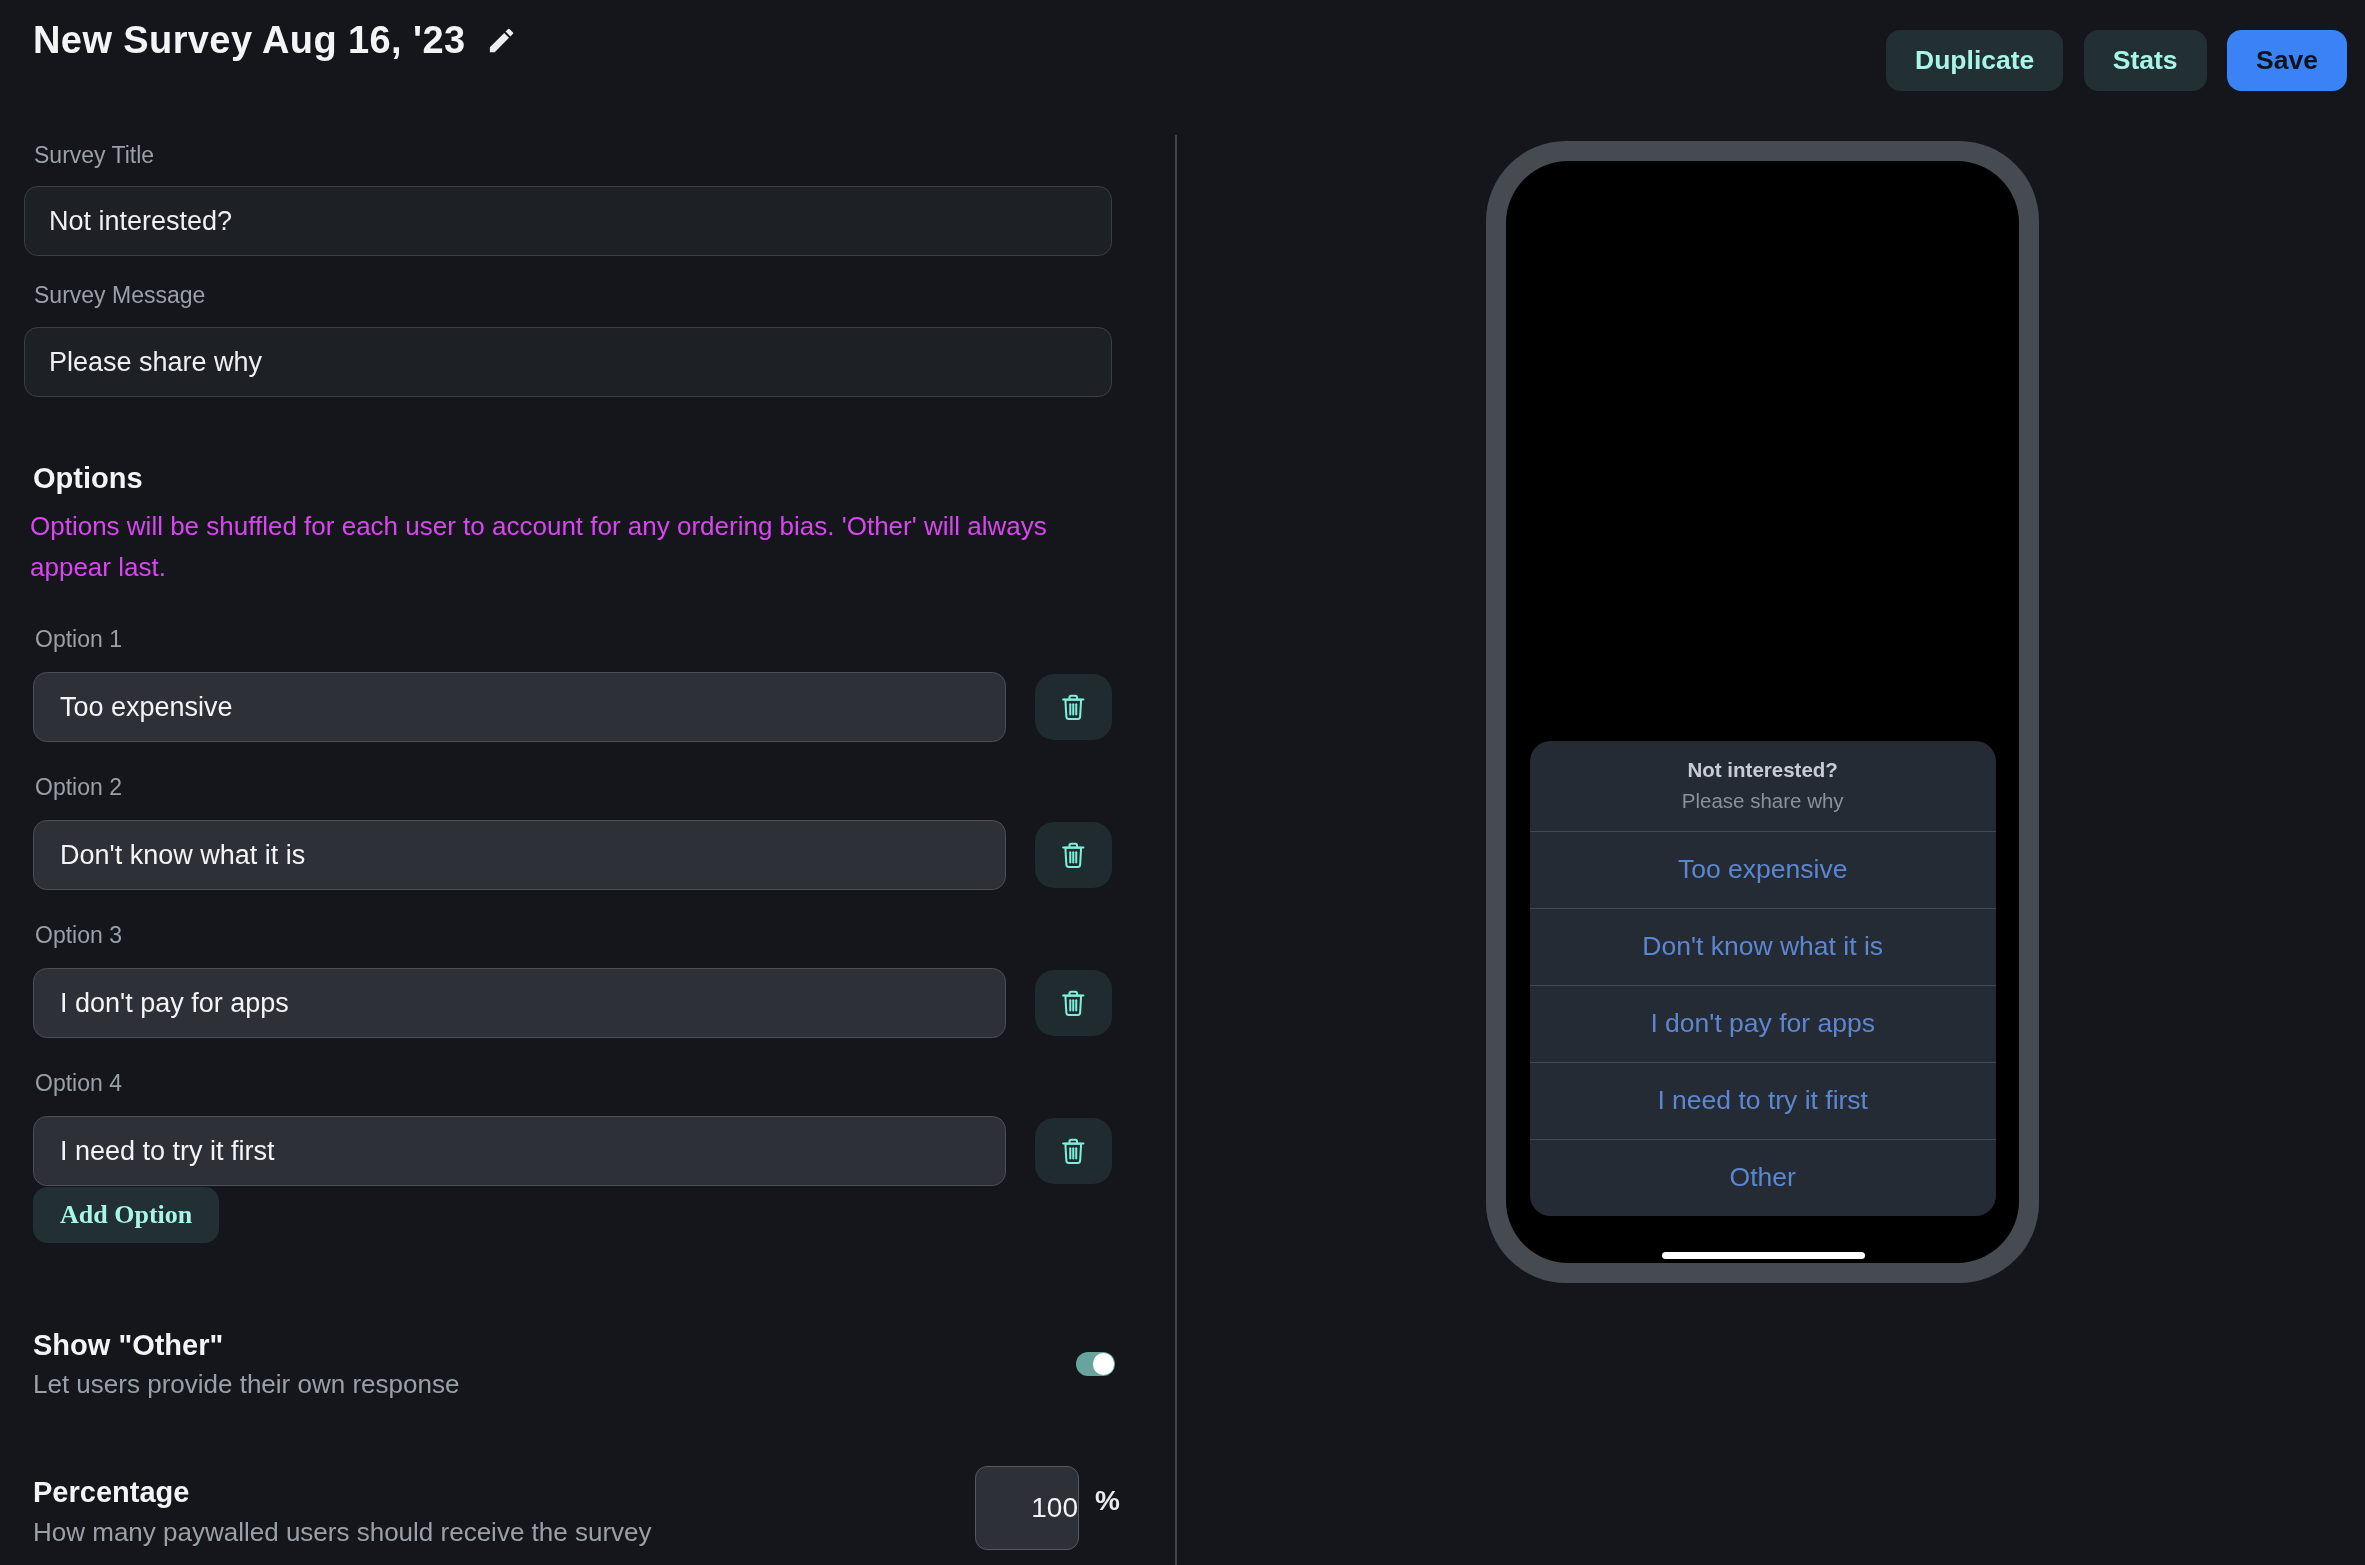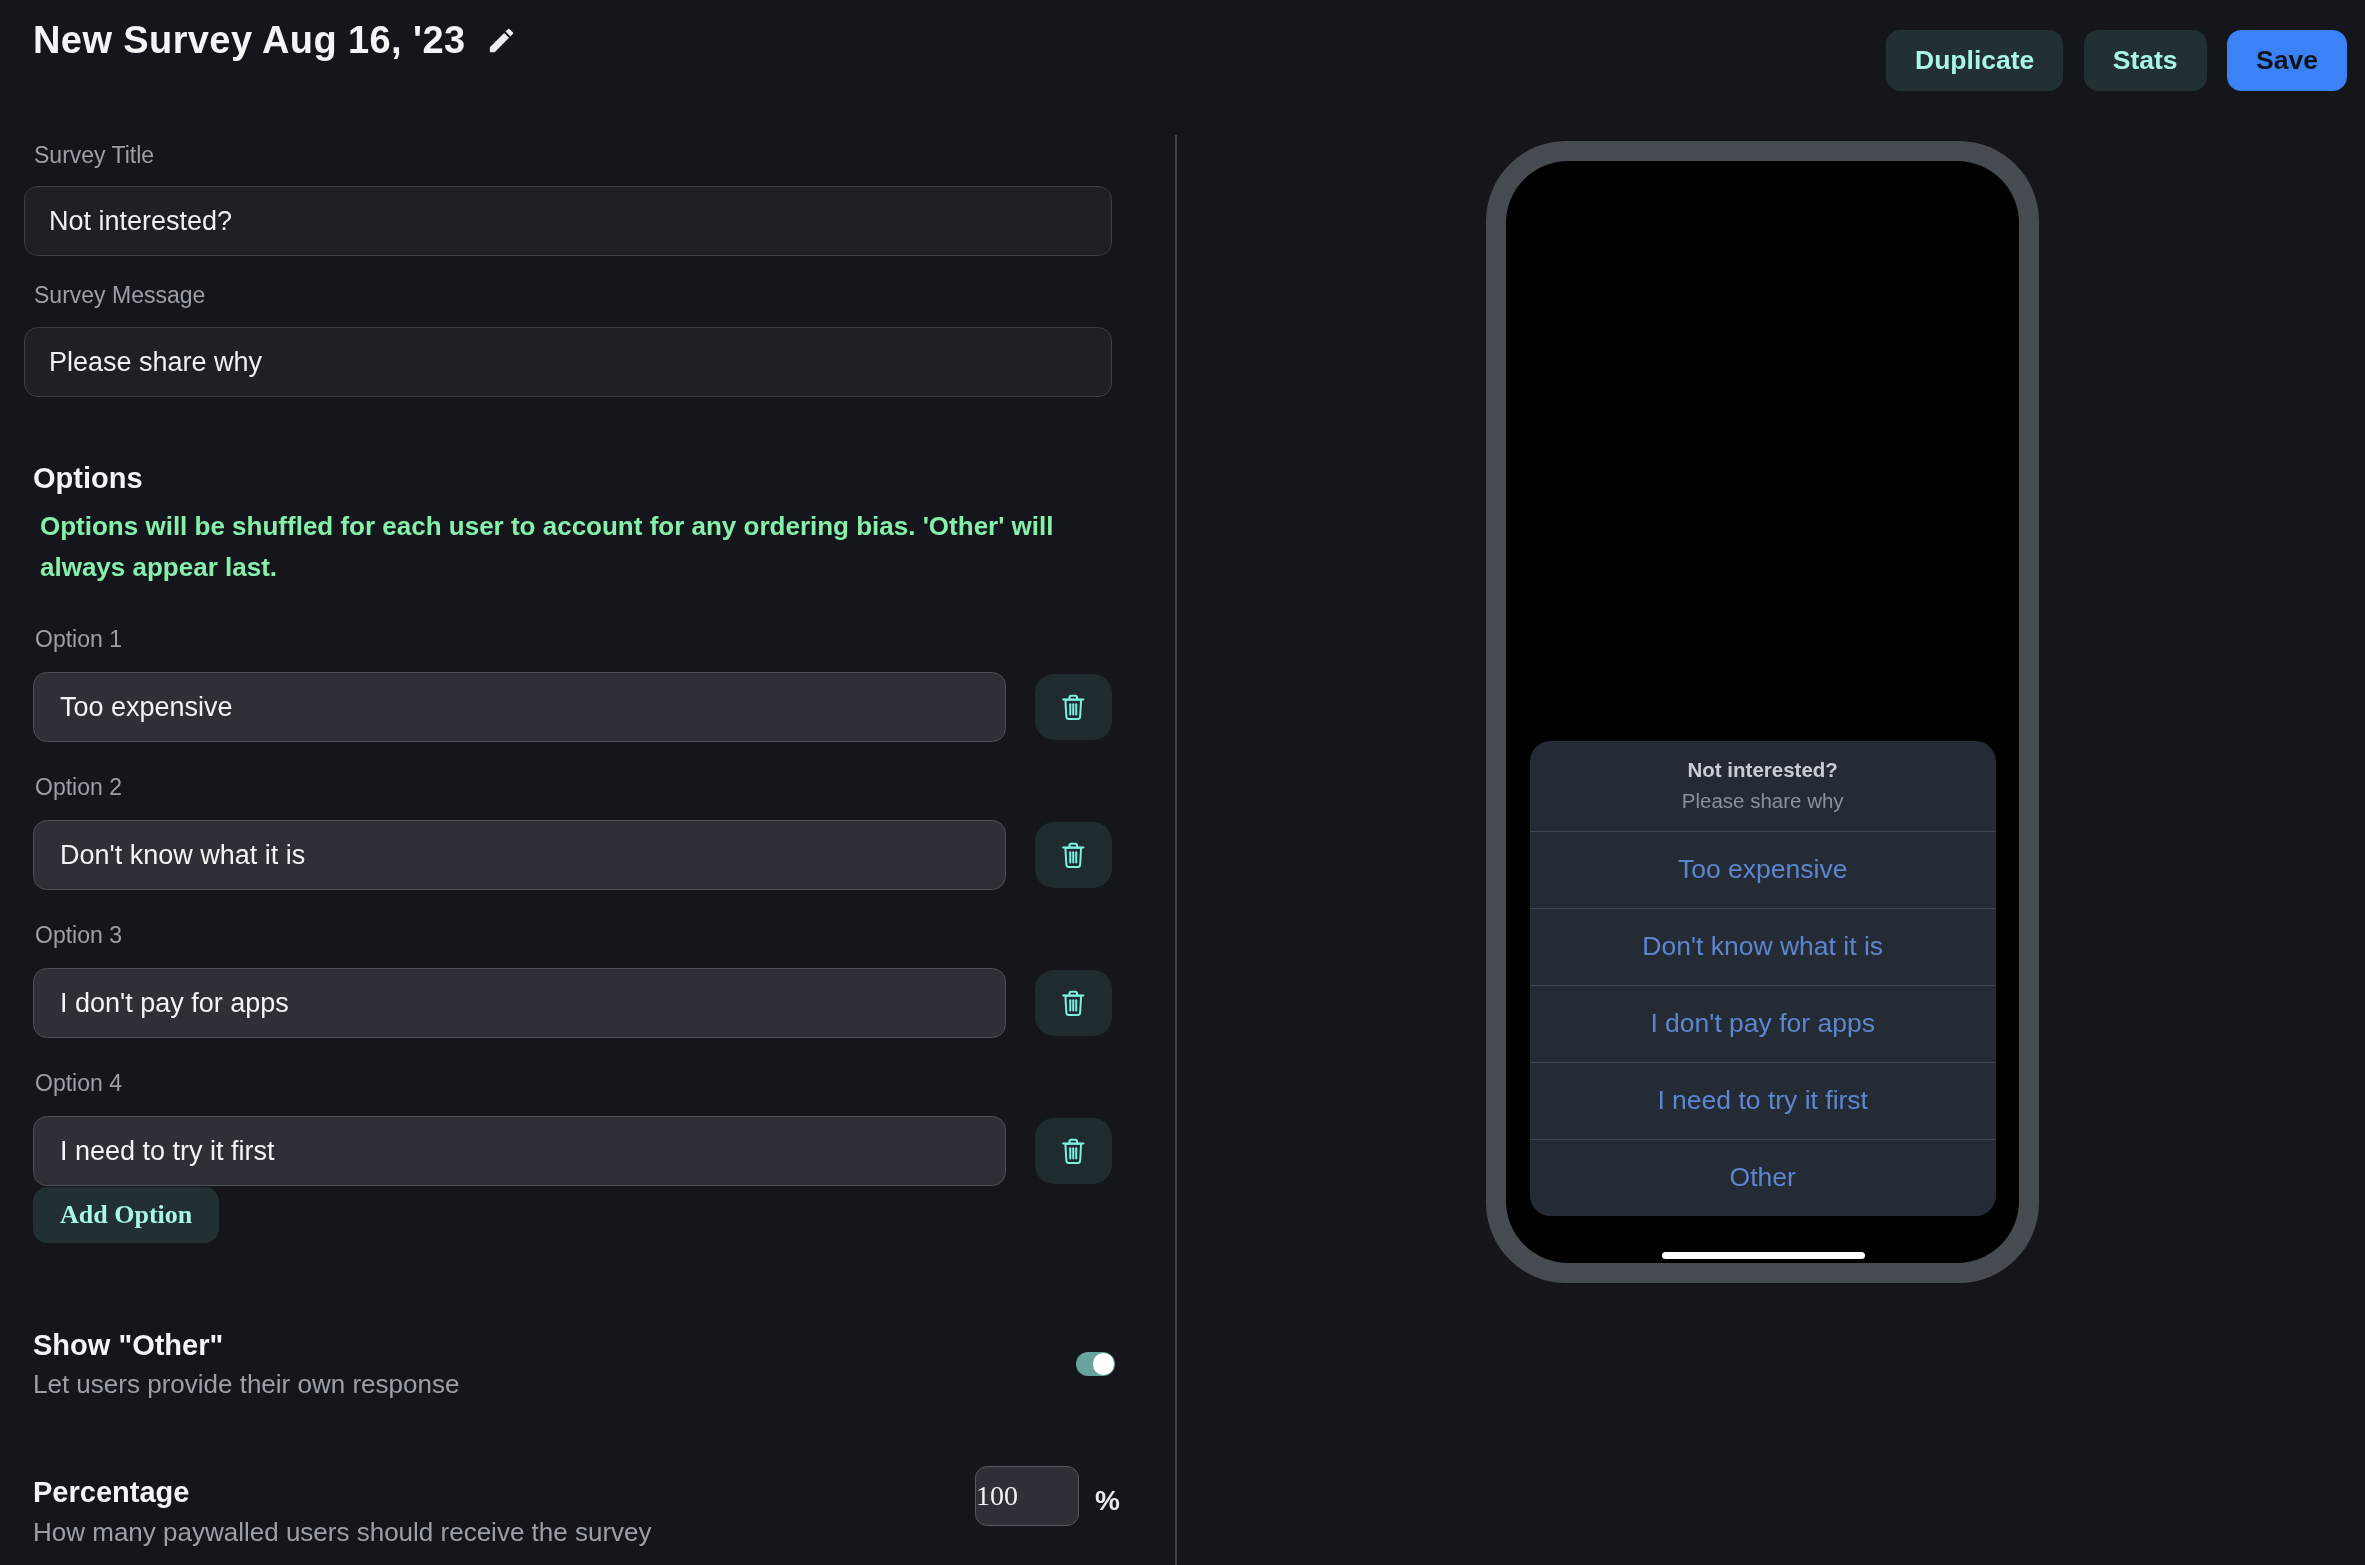--- a/index.html
+++ b/index.html
@@ -30,21 +30,21 @@
 
   .field-label { position:absolute; left:34px; font-size:23px; color:#9aa0a8; }
   .text-input {
     position:absolute; left:24px; width:1088px; height:70px;
     background:#1d2025; border:1.7px solid #3c4046; border-radius:13.7px;
     color:#eef0f3; font-family:inherit; font-size:27px; padding:0 24px;
     outline:none;
   }
 
   .section-heading { position:absolute; left:33px; font-size:29px; font-weight:700; color:#f2f4f6; }
-  .section-desc { position:absolute; left:40px; width:1052px; font-size:26px; line-height:41px; color:#86efac;font-weight:bold; }
+  .section-desc { position:absolute; left:30px; width:1052px; font-size:26px; line-height:41px; color:#d946ef; }
 
   #options-list { position:absolute; left:0; top:626px; }
   .option-row { margin-bottom:32px; }
   .option-row .opt-label { display:block; margin:0 0 19px 35px; font-size:23px; color:#9aa0a8; }
   .option-row .row-controls { display:flex; align-items:center; margin-left:33px; gap:29px; }
   .option-input {
     width:973px; height:70px;
     background:#2d3137; border:1.7px solid #4b4f56; border-radius:13.7px;
     color:#f2f4f6; font-family:inherit; font-size:27px; padding:0 26px;
     outline:none;
@@ -69,23 +69,23 @@
     width:39px; height:24px; border-radius:12px; background:#68a49d; cursor:pointer;
   }
   .toggle .knob {
     position:absolute; right:0.9px; top:1.3px;
     width:21.4px; height:21.4px; border-radius:50%; background:#ffffff;
   }
 
   .pct-heading { position:absolute; left:33px; top:1476px; font-size:29px; font-weight:700; color:#f2f4f6; }
   .pct-sub { position:absolute; left:33px; top:1517px; font-size:26px; color:#9aa0a8; }
   .pct-input {
-    position:absolute; left:975px; top:1466px; width:104px; height:60px;
+    position:absolute; left:975px; top:1466px; width:104px; height:84px;
     background:#2d3137; border:1.7px solid #55595f; border-radius:12px;
-    color:#f2f4f6; font-family:Liberation Serif, serif; font-size:28px; text-align:left; outline:none;
+    color:#f2f4f6; font-family:Liberation Sans, sans-serif; font-size:28px; text-align:right; outline:none;
   }
   .pct-sign { position:absolute; left:1095px; top:1485px; font-size:28px; font-weight:700; color:#e8eaee; }
 
   
   .phone {
     position:absolute; left:1486px; top:141px; width:553px; height:1142px;
     background:#464a51; border-radius:80px; padding:19.7px;
   }
   .screen {
     position:relative; width:100%; height:100%;

